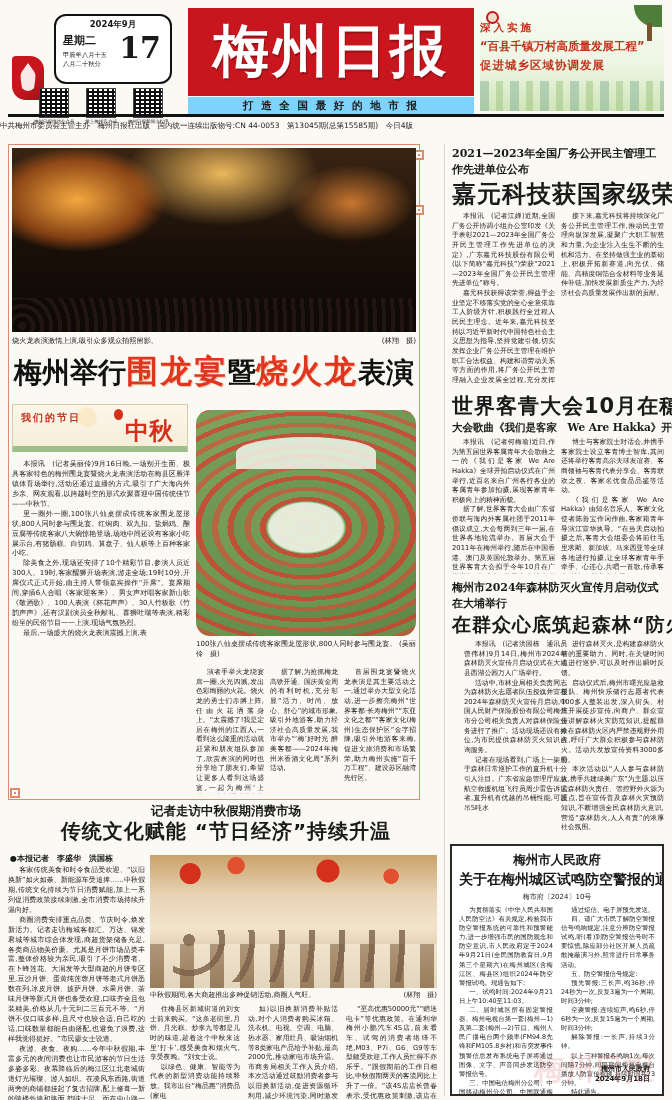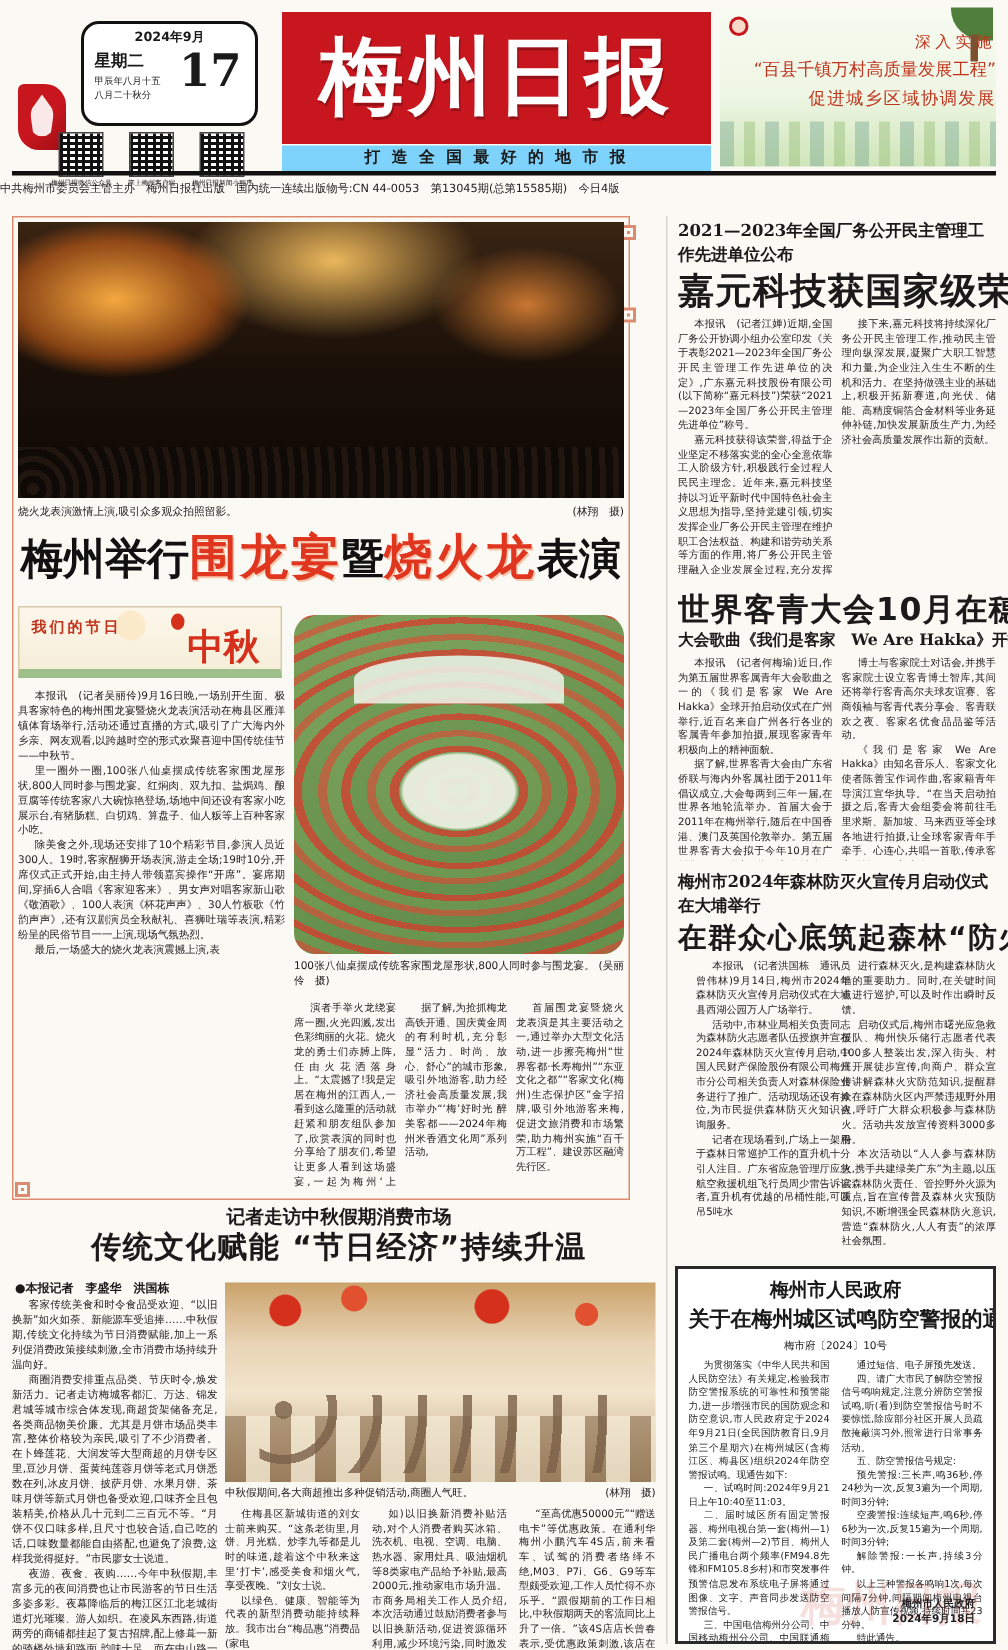--- a/index.html
+++ b/index.html
@@ -37,21 +37,21 @@
       background:linear-gradient(180deg,#f7fbf1 0%, #eef6e4 55%, #cfe5b8 100%); overflow:hidden; }
   .promo-sky { position:absolute; left:0; bottom:0; width:100%; height:30px;
       background:repeating-linear-gradient(90deg, rgba(110,160,140,.4) 0 9px, transparent 9px 16px,
       rgba(150,190,120,.45) 16px 23px, transparent 23px 30px); }
   .promo-tree { position:absolute; right:2px; top:-4px; width:30px; height:40px; }
   .promo-tree .crown { position:absolute; right:0; top:0; width:28px; height:26px; background:#4f7d3a;
       border-radius:0 0 0 80%; }
   .promo-tree .trunk { position:absolute; right:10px; top:22px; width:5px; height:18px; background:#7a5230; }
   .promo-logo { position:absolute; left:6px; top:6px; width:13px; height:13px; border-radius:50%;
       border:2px solid #c8161e; background:#f6d9c9; }
-  .promo-text { position:relative; padding-top:16px; text-align:right; color:#c0341d; font-weight:normal; }
+  .promo-text { position:relative; padding-top:16px; text-align:left; color:#c0341d; font-weight:bold; }
   .promo-l1 { font-size:10.5px; letter-spacing:3px; }
   .promo-l2 { font-size:11.5px; margin-top:4px; white-space:nowrap; }
   .promo-l3 { font-size:11.5px; margin-top:4px; letter-spacing:1px; }
   .blackrule { position:absolute; left:8px; top:114px; width:656px; height:3px; background:#111; }
   .infoline { position:absolute; left:0; top:121px; width:100%; text-align:left; font-size:7.5px; color:#222; }
 
   
   .frame { position:absolute; left:8px; top:144px; width:412px; height:656px; border:1px solid #dd8b6f; }
   .orn { position:absolute; width:10px; height:10px; border:2px solid #dd8b6f; background:#fbf9f4; }
   .orn i { position:absolute; left:2px; top:2px; width:2px; height:2px; background:#dd8b6f; display:block; }

